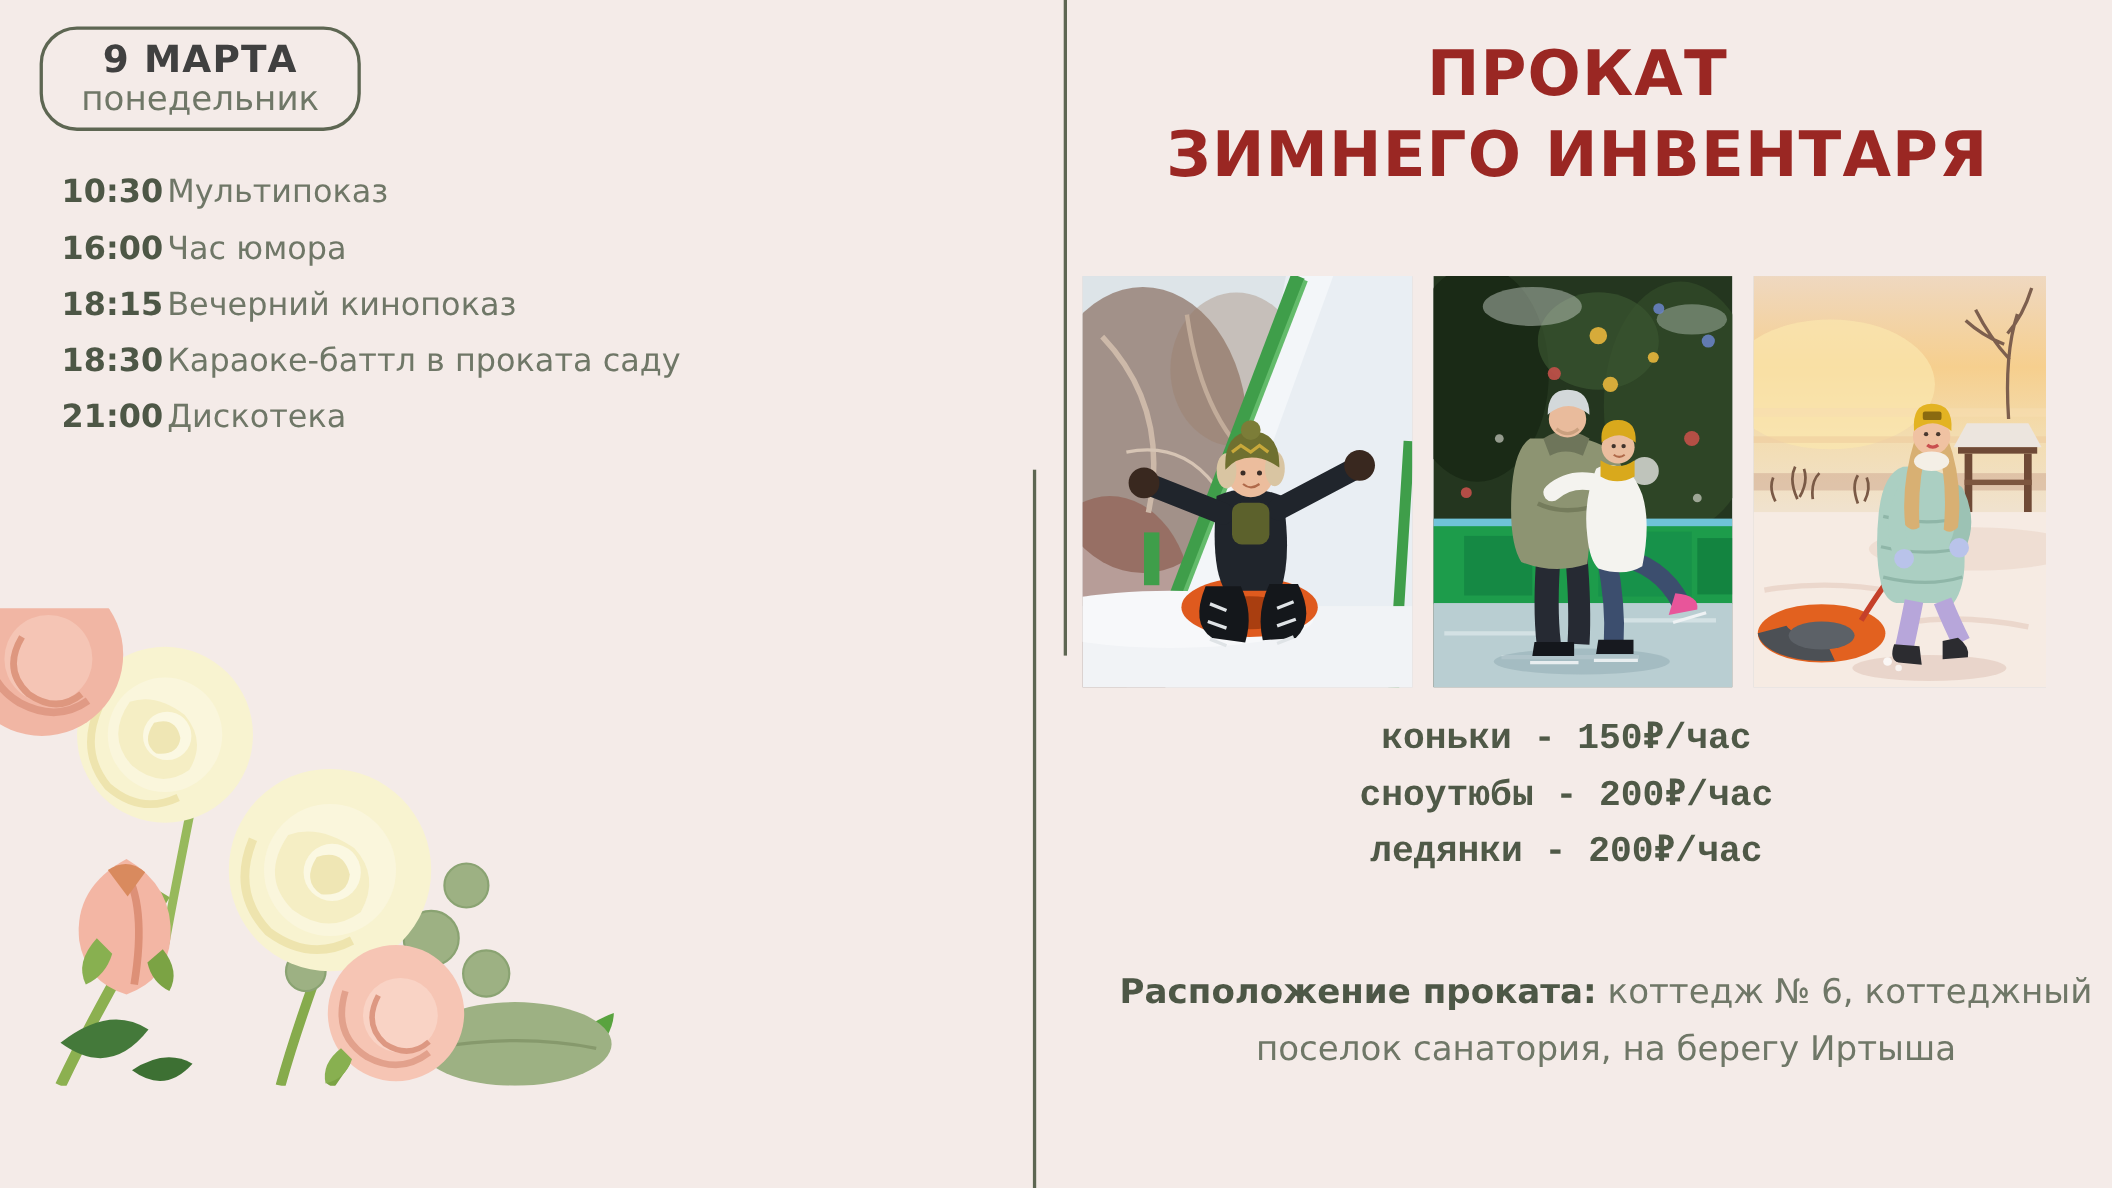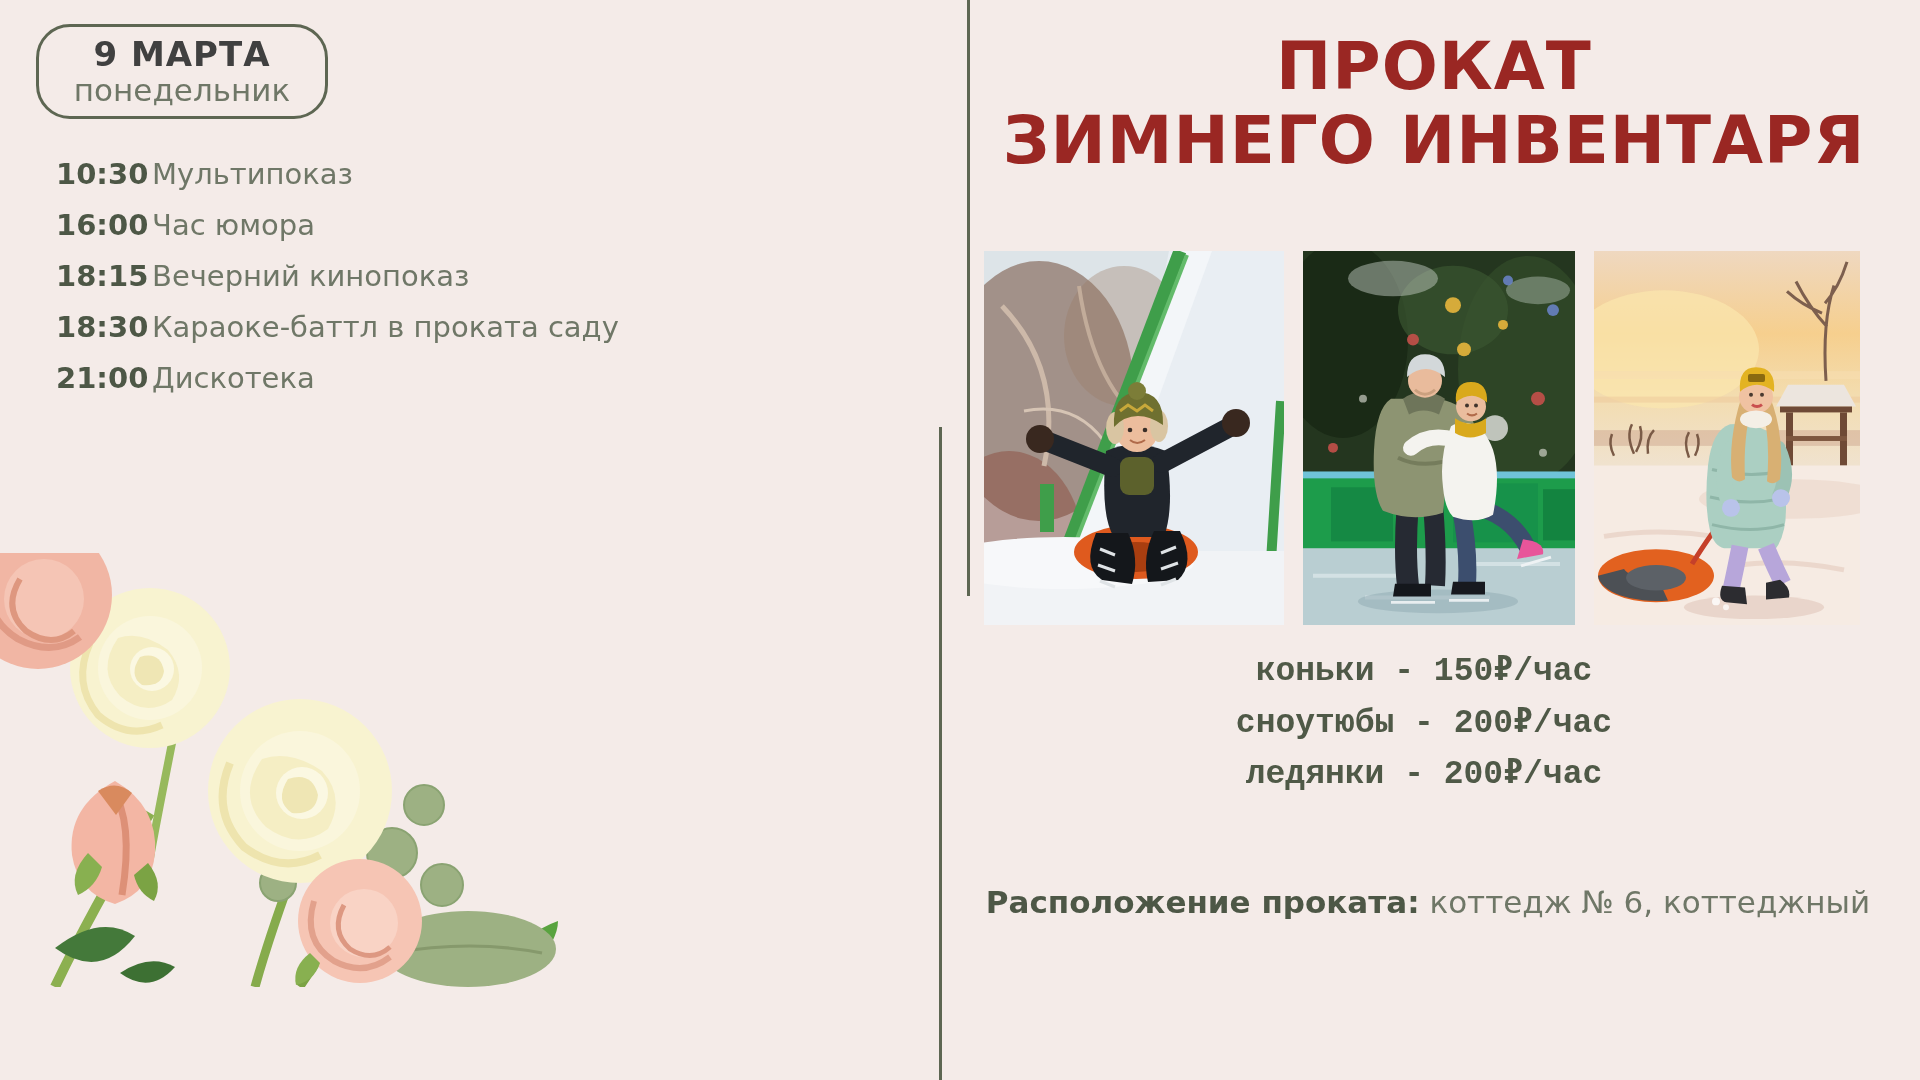--- a/index.html
+++ b/index.html
@@ -27,36 +27,36 @@
   .flowers { position:absolute; left:0; top:553px; width:560px; height:434px; }
   .flowers svg { display:block; width:100%; height:100%; }
 
   
   .divider-top    { position:absolute; left:967px; top:0;    width:3px; height:596px;  background:#5d6652; }
   .divider-bottom { position:absolute; left:939px; top:427px; width:3px; height:653px; background:#5d6652; }
 
   
   .rental-title {
     position:absolute; left:968px; top:30px; width:932px;
-    text-align:center; font-size:66px; font-weight:bold; letter-spacing:1px;
+    text-align:center; font-size:57px; font-weight:bold; letter-spacing:1px;
     color:#9a2723; line-height:74px; white-space:nowrap;
   }
   .photos { position:absolute; left:984px; top:251px; display:flex; gap:19px; }
   .photo { height:374px; overflow:hidden; background:#ddd; }
   .photo svg { display:block; width:100%; height:100%; }
   .photo-1 { width:300px; }
   .photo-2 { width:272px; }
   .photo-3 { width:266px; }
 
   .prices {
     position:absolute; left:968px; top:646px; width:912px;
     text-align:center; font-size:33px; font-weight:bold; color:#4f5947; line-height:51.5px;font-family:Liberation Mono, monospace;
   }
   .location {
-    position:absolute; left:972px; top:876px; width:912px;
+    position:absolute; left:1004px; top:876px; width:912px;
     text-align:center; font-size:31px; color:#6f7767; line-height:52px;
   }
   .location .loc-label { font-weight:bold; color:#4d5746; }
 </style>
 </head>
 <body>
 
 <div class="poster">
 
   <div class="date-badge">
@@ -335,15 +335,16 @@
     <div>коньки - 150₽/час</div>
     <div>сноутюбы - 200₽/час</div>
     <div>ледянки - 200₽/час</div>
   </div>
 
   <div class="location">
     <div>
       <span class="loc-label">Расположение проката:</span>
       <span>коттедж № 6, коттеджный</span>
     </div>
+    <div>поселок санатория, на берегу Иртыша</div>
   </div>
 
 </div>
 
 </body></html>

